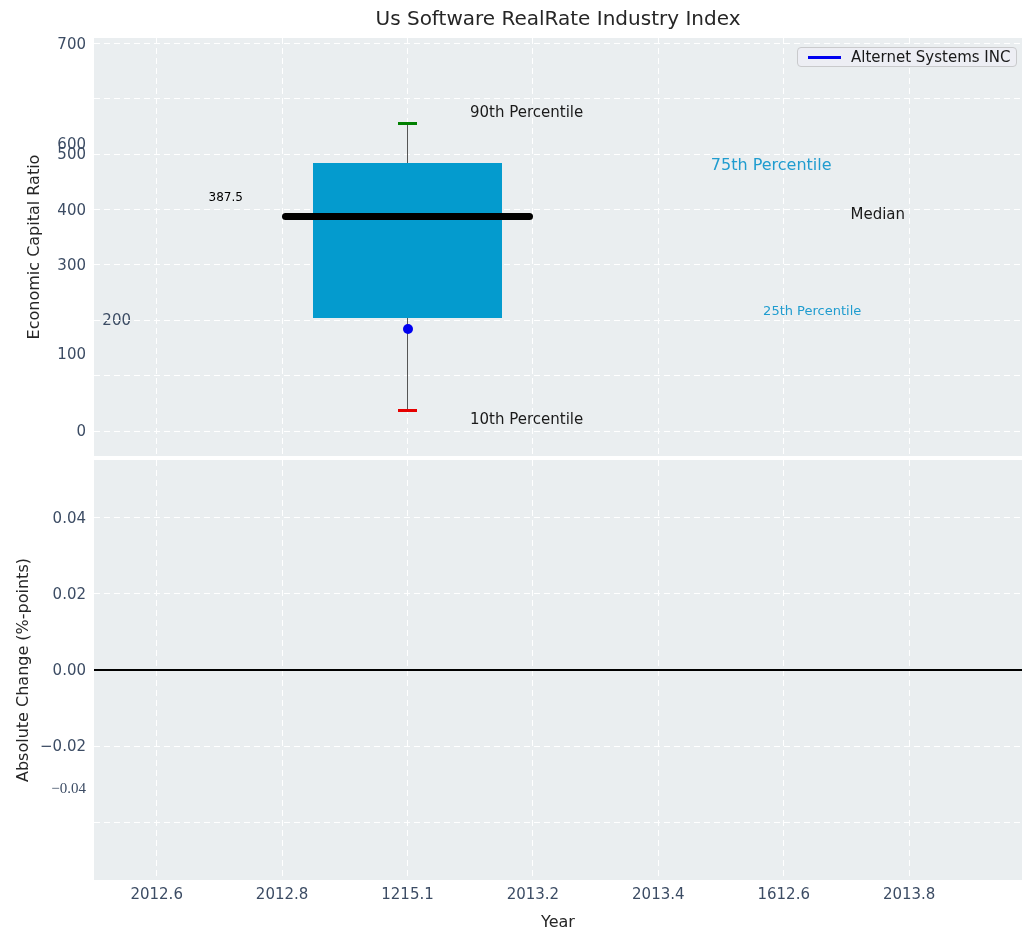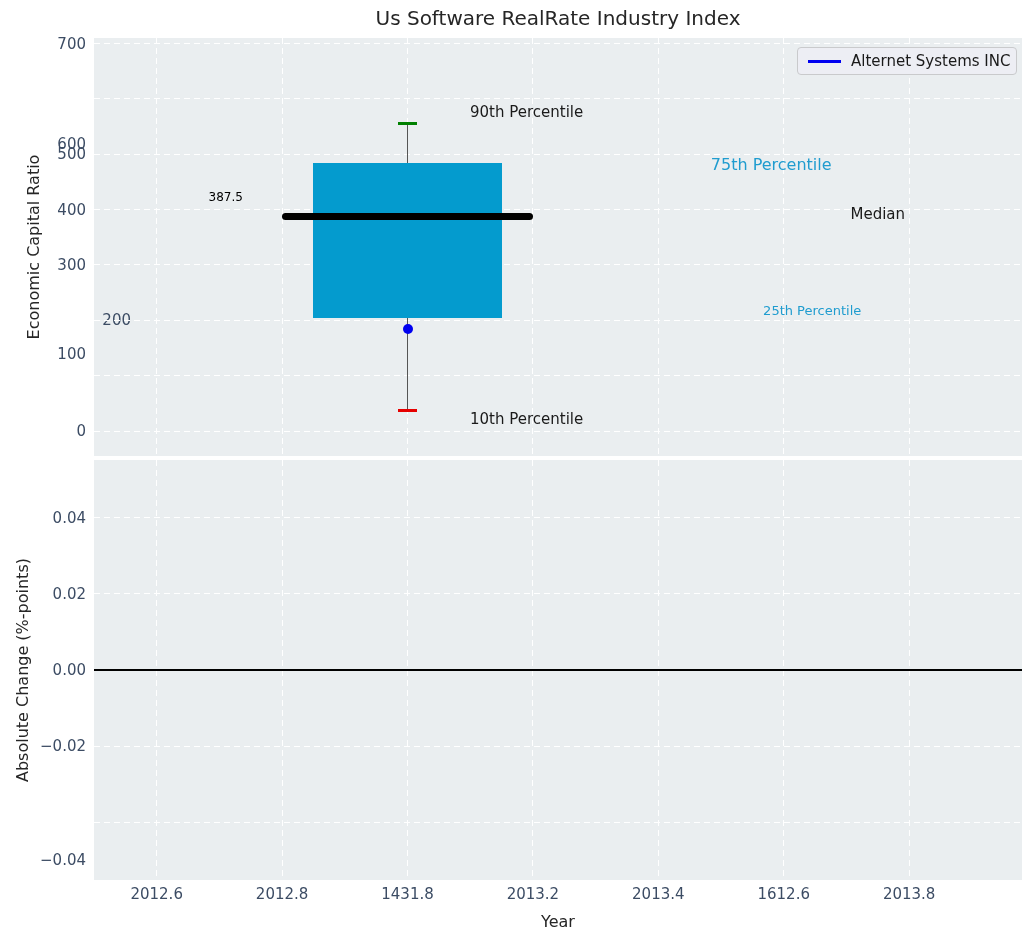--- a/index.html
+++ b/index.html
@@ -18,21 +18,21 @@
     background:repeating-linear-gradient(90deg,#ffffff 0 6px,rgba(255,255,255,0) 6px 10px);z-index:1;}
   .gridline-v{position:absolute;top:0;height:100%;width:1px;
     background:repeating-linear-gradient(180deg,#ffffff 0 6px,rgba(255,255,255,0) 6px 10px);z-index:1;}
   .ytick{position:absolute;left:0;width:86px;text-align:right;font-size:15px;color:#3c4c64;line-height:18px;}
   .xtick{position:absolute;width:80px;text-align:center;font-size:15px;color:#3c4c64;top:885px;}
   .axis-label{position:absolute;font-size:16px;color:#262626;white-space:nowrap;}
   .axis-label.vert{transform:translate(-50%,-50%) rotate(-90deg);}
   #x-axis-label{left:94px;top:912px;width:928px;text-align:center;}
   .annotation{position:absolute;transform:translate(-50%,-50%);white-space:nowrap;z-index:4;}
   #legend{
-    position:absolute;left:797px;top:47px;width:220px;height:28px;
+    position:absolute;left:797px;top:47px;width:220px;height:20px;
     background:#edeef4;border:1px solid #c9cacc;border-radius:4px;
     display:flex;align-items:center;z-index:5;box-sizing:border-box;
   }
   #legend .swatch{display:inline-block;width:33px;height:3px;margin-left:10px;margin-right:10px;}
   #legend .lab{font-size:15px;color:#1a1a1a;}
   .whisker{position:absolute;width:1.5px;z-index:2;}
   .cap{position:absolute;height:3px;z-index:3;}
   .iqr-box{position:absolute;z-index:2;}
   .median-line{position:absolute;height:7px;border-radius:3.5px;z-index:3;}
   .company-dot{position:absolute;width:10px;height:10px;border-radius:50%;z-index:4;}
@@ -104,21 +104,21 @@
     <div class="ytick" style="top: 311.358px; padding-left: 45px;">200</div>
     <div class="ytick" style="top: 255.993px;">300</div>
     <div class="ytick" style="top: 200.629px;">400</div>
     <div class="ytick" style="top: 145.265px;">500</div>
     <div class="ytick" style="top: 100px; margin-top: 35px;">600</div>
     <div class="ytick" style="top: 34.5364px;">700</div>
     <div class="ytick" style="top: 508.826px;">0.04</div>
     <div class="ytick" style="top: 584.913px;">0.02</div>
     <div class="ytick" style="top: 661px;">0.00</div>
     <div class="ytick" style="top: 737.087px;">−0.02</div>
-    <div class="ytick" style="top: 851px;">−0.04</div>
+    <div class="ytick" style="top: 779px; font-family: Liberation Serif, serif;">−0.04</div>
     <div class="xtick" style="left: 116.703px;">2012.6</div>
     <div class="xtick" style="left: 242.108px;">2012.8</div>
-    <div class="xtick" style="left: 367.514px;">1431.8</div>
+    <div class="xtick" style="left: 367.514px;">1215.1</div>
     <div class="xtick" style="left: 492.919px;">2013.2</div>
     <div class="xtick" style="left: 618.324px;">2013.4</div>
     <div class="xtick" style="left: 743.73px;">1612.6</div>
     <div class="xtick" style="left: 869.135px;">2013.8</div>
   </div>
 
 </body></html>

